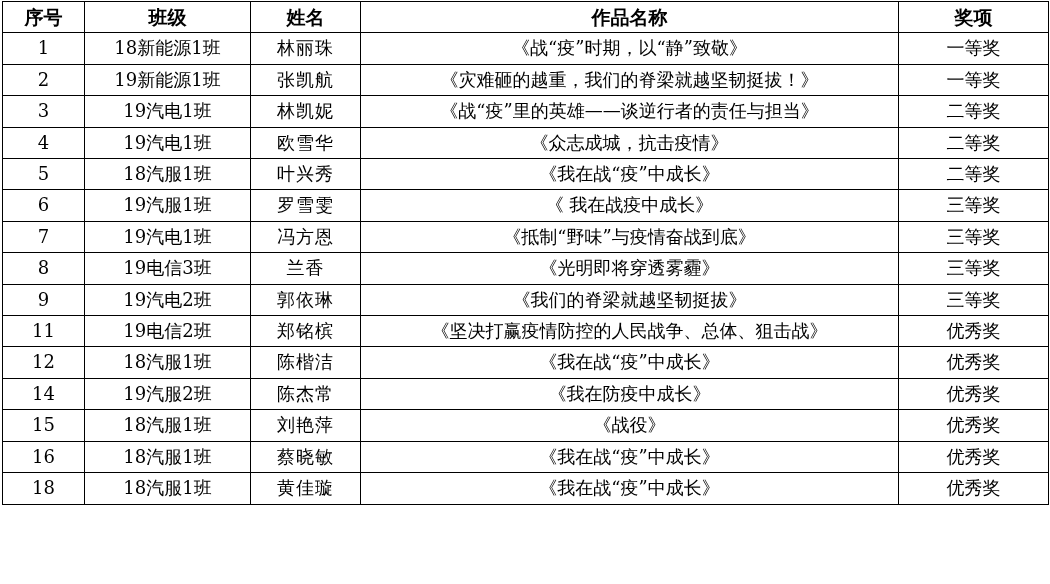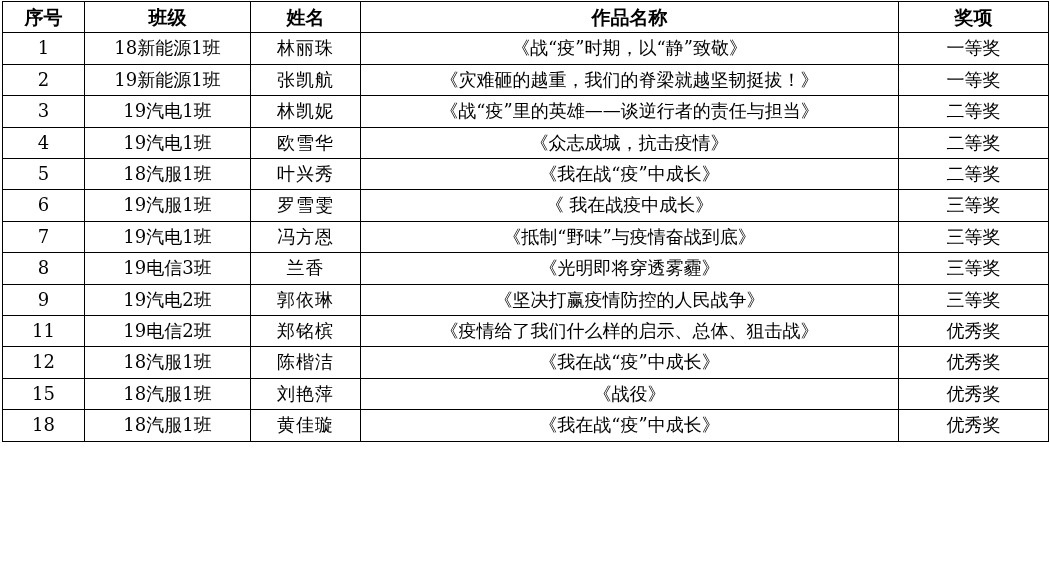--- a/index.html
+++ b/index.html
@@ -131,42 +131,56 @@
         <td class="cell-index">8</td>
         <td class="cell-class">19电信3班</td>
         <td class="cell-name">兰香</td>
         <td class="cell-title">《光明即将穿透雾霾》</td>
         <td class="cell-award">三等奖</td>
       </tr>
       <tr>
         <td class="cell-index">9</td>
         <td class="cell-class">19汽电2班</td>
         <td class="cell-name">郭依琳</td>
-        <td class="cell-title">《坚决打赢疫情防控的人民战争》</td>
+        <td class="cell-title">《我们的脊梁就越坚韧挺拔》</td>
         <td class="cell-award">三等奖</td>
       </tr>
       <tr>
         <td class="cell-index">11</td>
         <td class="cell-class">19电信2班</td>
         <td class="cell-name">郑铭槟</td>
-        <td class="cell-title">《疫情给了我们什么样的启示、总体、狙击战》</td>
+        <td class="cell-title">《坚决打赢疫情防控的人民战争、总体、狙击战》</td>
         <td class="cell-award">优秀奖</td>
       </tr>
       <tr>
         <td class="cell-index">12</td>
         <td class="cell-class">18汽服1班</td>
         <td class="cell-name">陈楷洁</td>
         <td class="cell-title">《我在战“疫”中成长》</td>
         <td class="cell-award">优秀奖</td>
       </tr>
       <tr>
+        <td class="cell-index">14</td>
+        <td class="cell-class">19汽服2班</td>
+        <td class="cell-name">陈杰常</td>
+        <td class="cell-title">《我在防疫中成长》</td>
+        <td class="cell-award">优秀奖</td>
+      </tr>
+      <tr>
         <td class="cell-index">15</td>
         <td class="cell-class">18汽服1班</td>
         <td class="cell-name">刘艳萍</td>
         <td class="cell-title">《战役》</td>
+        <td class="cell-award">优秀奖</td>
+      </tr>
+      <tr>
+        <td class="cell-index">16</td>
+        <td class="cell-class">18汽服1班</td>
+        <td class="cell-name">蔡晓敏</td>
+        <td class="cell-title">《我在战“疫”中成长》</td>
         <td class="cell-award">优秀奖</td>
       </tr>
       <tr>
         <td class="cell-index">18</td>
         <td class="cell-class">18汽服1班</td>
         <td class="cell-name">黄佳璇</td>
         <td class="cell-title">《我在战“疫”中成长》</td>
         <td class="cell-award">优秀奖</td>
       </tr>
     </tbody>

